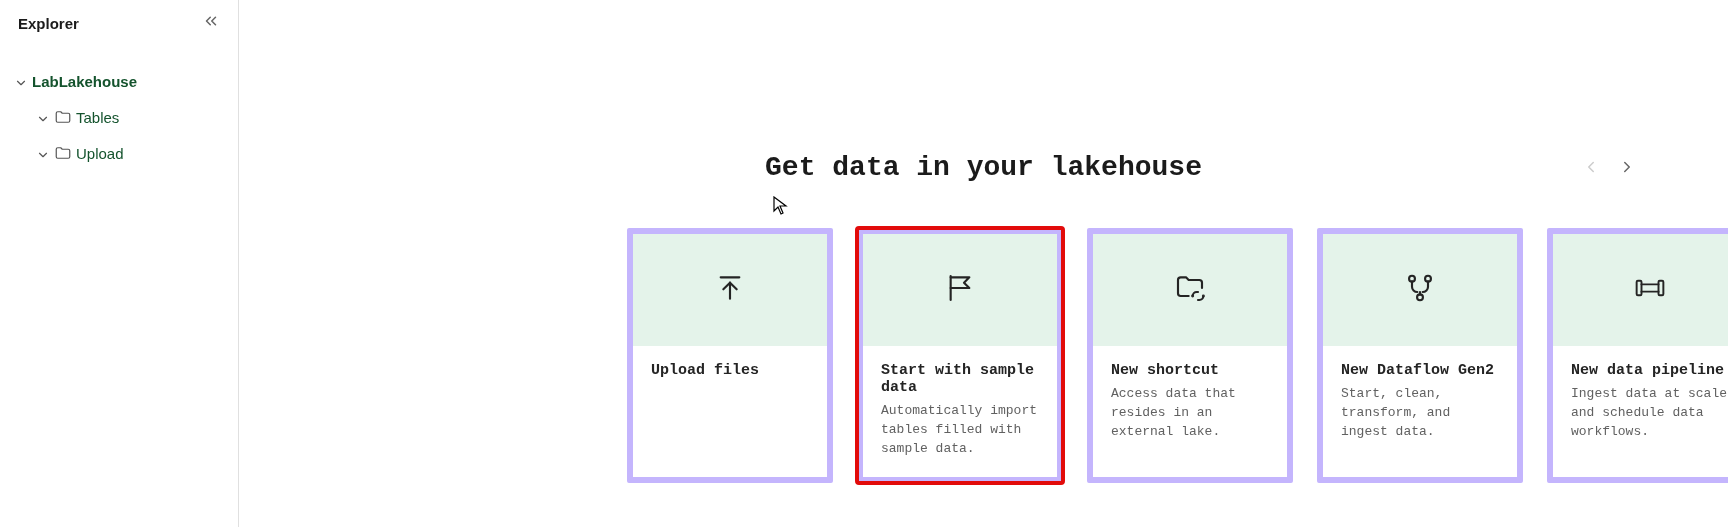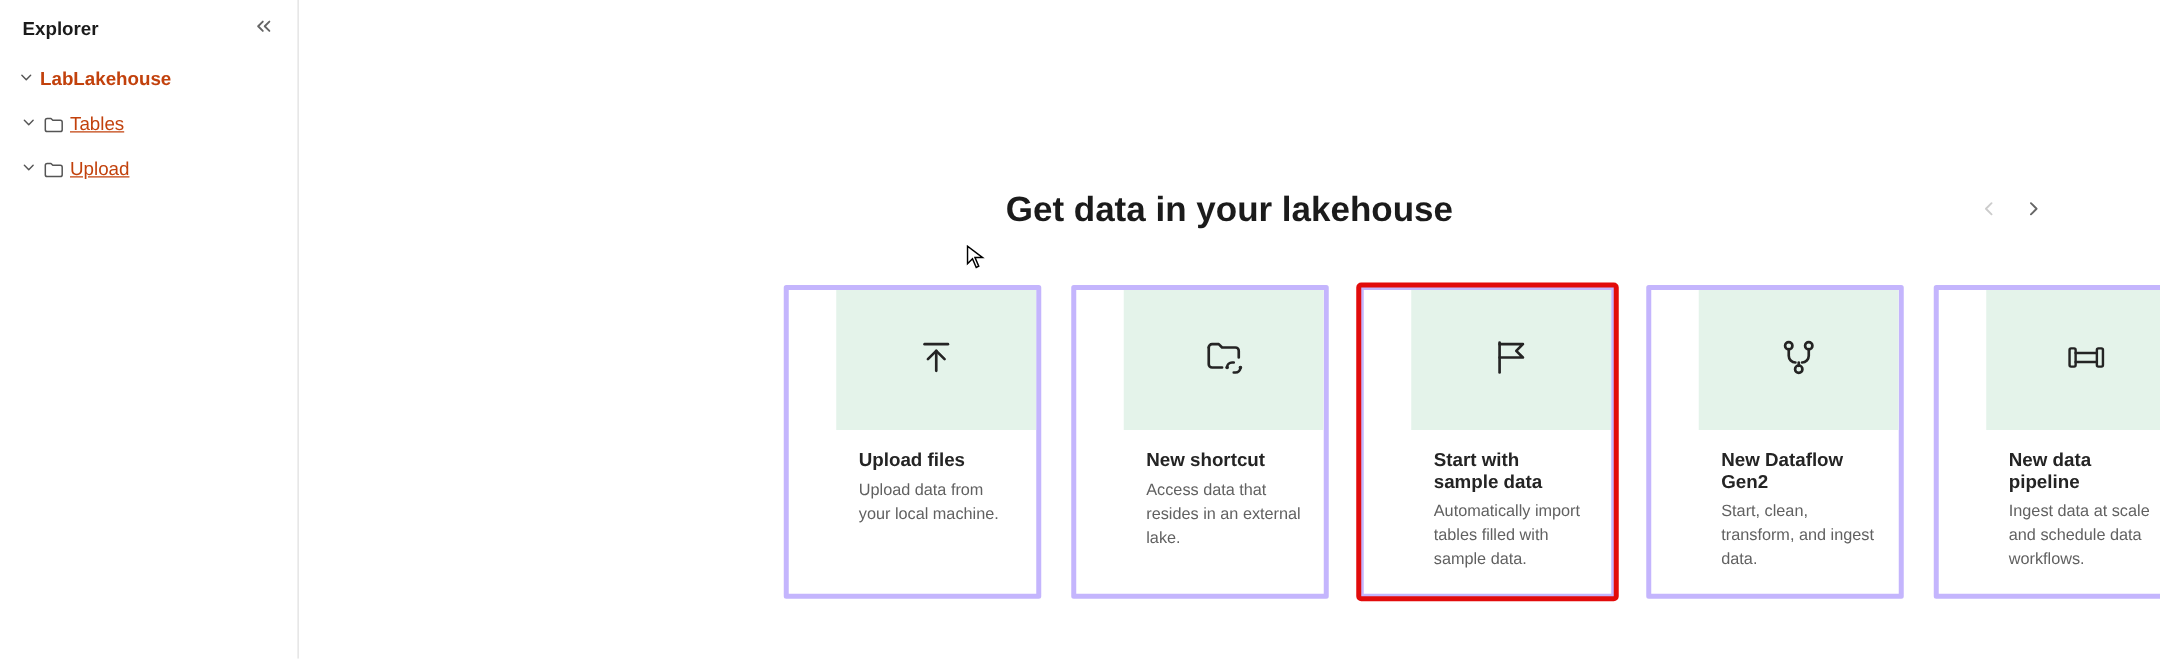--- a/index.html
+++ b/index.html
@@ -34,51 +34,51 @@
     }
     .collapse-icon {
       color: #666;
       cursor: pointer;
     }
     .tree {
       padding-top: 10px;
     }
     .tree-row {
       display: flex;
-      align-items: flex-start;
+      align-items: flex-end;
       height: 36px;
       cursor: pointer;
-      color: #c2410c;
+      color: #14532d;
     }
     .tree-row.root {
       padding-left: 14px;
       font-weight: 600;
     }
     .tree-row.child {
-      padding-left: 16px;
-      text-decoration: underline;
+      padding-left: 36px;
     }
     .tree-chevron {
       width: 18px;
       display: inline-flex;
       color: #555;
       flex-shrink: 0;
     }
     .tree-folder {
       width: 22px;
       display: inline-flex;
       color: #555;
       flex-shrink: 0;
     }
     .tree-label {
       font-size: 15px;
     }
     .main {
       flex: 1;
       position: relative;
+      font-family: Liberation Mono, monospace;
     }
     .page-header {
       position: absolute;
       left: 0;
       right: 0;
       top: 152px;
       display: flex;
       justify-content: center;
     }
     .page-title {
@@ -100,26 +100,25 @@
     .nav-arrows .arrow.disabled { color: #ccc; cursor: default; }
     .cards {
       position: absolute;
       top: 228px;
       left: 388px;
       display: flex;
       gap: 24px;
     }
     .card {
       width: 206px;
-      border: 4px solid #c4b5fd;
+      border: 6px solid #c4b5fd;
       border-radius: 2px;
       background: #fff;
       cursor: pointer;
       overflow: hidden;
-      padding-left: 38px;
     }
     .card.highlighted {
       outline: 4px solid #e20b0b;
       outline-offset: -2px;
     }
     .card-icon-area {
       height: 112px;
       background: #e4f3ea;
       display: flex;
       align-items: center;
@@ -227,21 +226,35 @@
         <span>
           <svg width="32" height="32" viewBox="0 0 24 24" fill="none" stroke="currentColor" stroke-width="1.6" stroke-linecap="round" stroke-linejoin="round">
             <line x1="5" y1="4" x2="19" y2="4"></line>
             <line x1="12" y1="20" x2="12" y2="8"></line>
             <polyline points="7 13 12 8 17 13"></polyline>
           </svg>
         </span>
       </div>
       <div class="card-body">
         <div class="card-title">Upload files</div>
-        <div class="card-desc">Upload data from your local machine.</div>
+      </div>
+    </div>
+
+    <div class="card highlighted">
+      <div class="card-icon-area">
+        <span>
+          <svg width="32" height="32" viewBox="0 0 24 24" fill="none" stroke="currentColor" stroke-width="1.6" stroke-linecap="round" stroke-linejoin="round">
+            <line x1="5" y1="3" x2="5" y2="21"></line>
+            <path d="M5 4 H19 L15 8 L19 12 H5"></path>
+          </svg>
+        </span>
+      </div>
+      <div class="card-body">
+        <div class="card-title">Start with sample data</div>
+        <div class="card-desc">Automatically import tables filled with sample data.</div>
       </div>
     </div>
 
     <div class="card">
       <div class="card-icon-area">
         <span>
           <svg width="32" height="32" viewBox="0 0 24 24" fill="none" stroke="currentColor" stroke-width="1.6" stroke-linecap="round" stroke-linejoin="round">
             <path d="M3 6a2 2 0 0 1 2-2h4l2 2h8a2 2 0 0 1 2 2v4"></path>
             <path d="M3 6v10a2 2 0 0 0 2 2h6"></path>
             <path d="M14 18a3 3 0 0 1 3-3h1"></path>
@@ -250,35 +263,20 @@
             <circle cx="22" cy="18" r="0.3"></circle>
           </svg>
         </span>
       </div>
       <div class="card-body">
         <div class="card-title">New shortcut</div>
         <div class="card-desc">Access data that resides in an external lake.</div>
       </div>
     </div>
 
-    <div class="card highlighted">
-      <div class="card-icon-area">
-        <span>
-          <svg width="32" height="32" viewBox="0 0 24 24" fill="none" stroke="currentColor" stroke-width="1.6" stroke-linecap="round" stroke-linejoin="round">
-            <line x1="5" y1="3" x2="5" y2="21"></line>
-            <path d="M5 4 H19 L15 8 L19 12 H5"></path>
-          </svg>
-        </span>
-      </div>
-      <div class="card-body">
-        <div class="card-title">Start with sample data</div>
-        <div class="card-desc">Automatically import tables filled with sample data.</div>
-      </div>
-    </div>
-
     <div class="card">
       <div class="card-icon-area">
         <span>
           <svg width="32" height="32" viewBox="0 0 24 24" fill="none" stroke="currentColor" stroke-width="1.6" stroke-linecap="round" stroke-linejoin="round">
             <circle cx="6" cy="5" r="2.2"></circle>
             <circle cx="18" cy="5" r="2.2"></circle>
             <circle cx="12" cy="19" r="2.2"></circle>
             <path d="M6 7 v4 a4 4 0 0 0 4 4 h0"></path>
             <path d="M18 7 v4 a4 4 0 0 1-4 4 h0"></path>
             <line x1="12" y1="15" x2="12" y2="17"></line>

